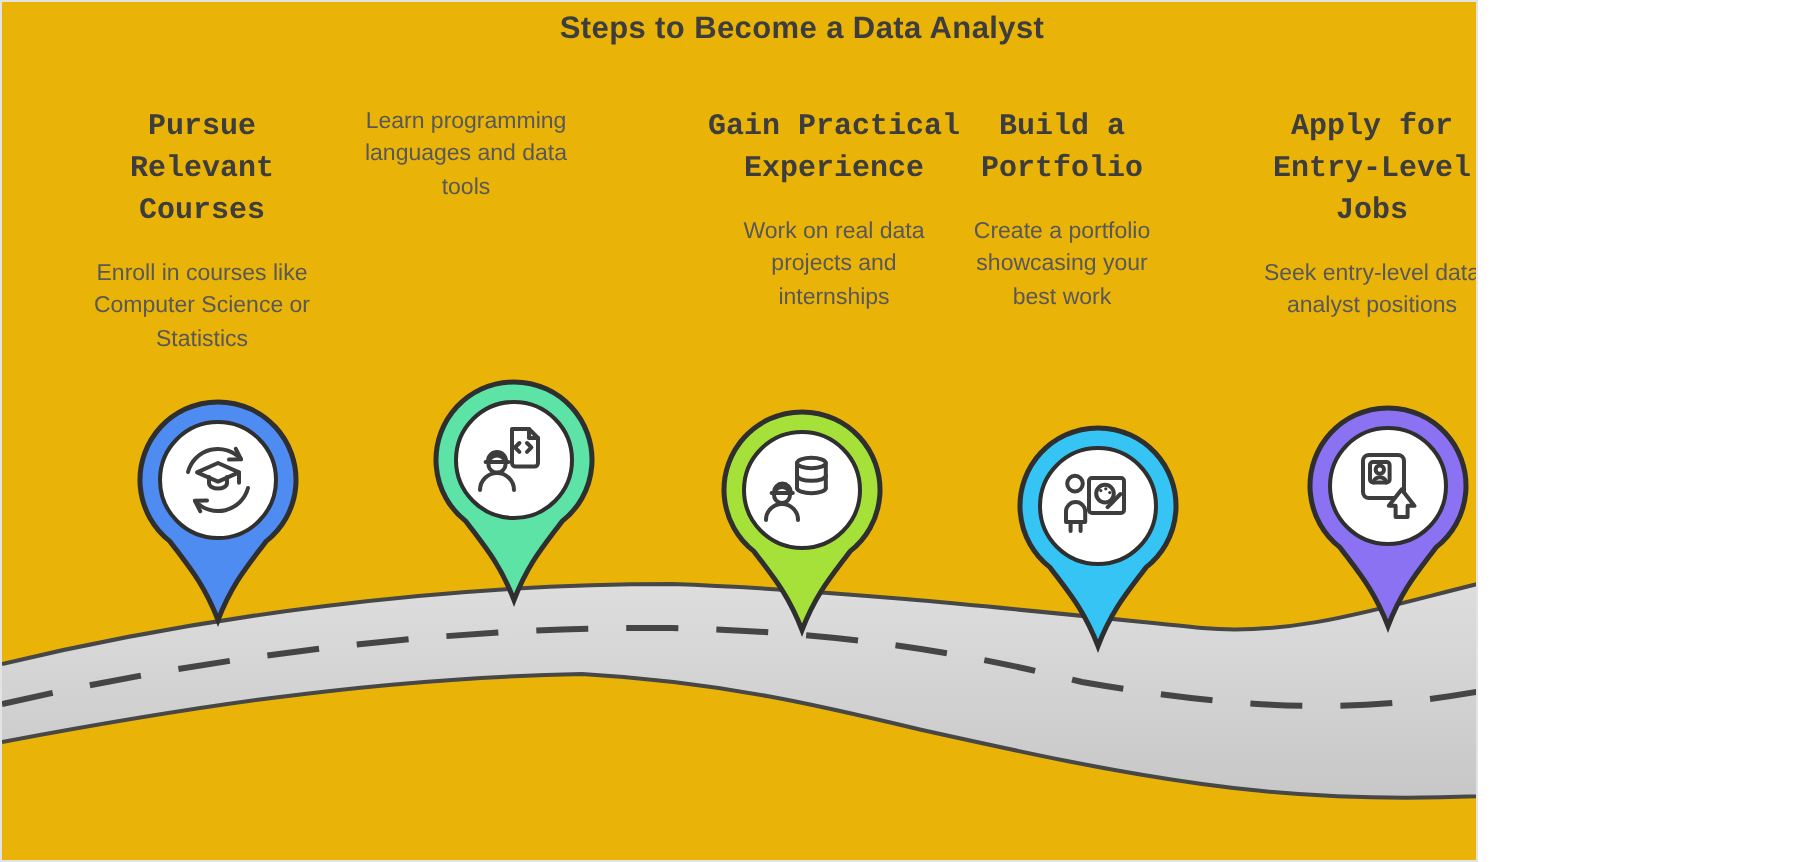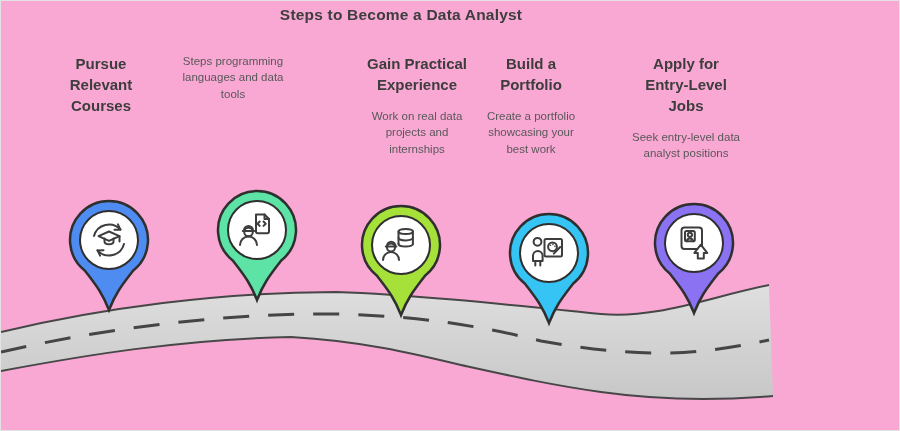--- a/index.html
+++ b/index.html
@@ -1,29 +1,29 @@
 <!DOCTYPE html>
 <html><head>
 <meta charset="utf-8">
 <style>
   html,body{margin:0;padding:0;background:#fff;}
   .canvas{
-    position:relative;width:900px;height:431px;box-sizing:border-box;
-    background:#f9a8d4;border:1px solid #e3e3e3;overflow:hidden;
+    position:relative;width:739px;height:431px;box-sizing:border-box;
+    background:#eab308;border:1px solid #e3e3e3;overflow:hidden;
     font-family:"Liberation Sans",sans-serif;
   }
   .title{
     position:absolute;top:5px;left:0;width:800px;margin:0;
     text-align:center;font-size:15.5px;font-weight:700;color:#3d3d3d;
     letter-spacing:.2px;
   }
   .step-col{position:absolute;top:52px;text-align:center;}
   .step-col h3{
     margin:0 0 13px 0;font-size:15px;font-weight:700;color:#3d3d3d;
-    line-height:1.4;white-space:pre-line;
+    line-height:1.4;white-space:pre-line;font-family:Liberation Mono, monospace;
   }
   .step-col p{
     margin:0;font-size:11.5px;color:#585858;line-height:1.42;white-space:pre-line;
   }
   svg.road{position:absolute;left:0;top:0;pointer-events:none;}
   svg.pin{position:absolute;pointer-events:none;}
   .icon-stroke{stroke:#3d3d3d;stroke-width:2;fill:none;stroke-linecap:round;stroke-linejoin:round;}
 </style>
 </head>
 <body>
@@ -113,24 +113,27 @@
       <circle cx="17.9" cy="13.8" r="2.1"></circle>
       <path d="M14.6,20.2 a3.4,3.4 0 0 1 6.6,0"></path>
       <path d="M25.8,37.5 v-5.6 h-3.4 l6.4,-8.2 6.4,8.2 h-3.4 v5.6 z" fill="#ffffff"></path>
     </g>
   </svg>
 
   <div class="step-col" style="left:20px;width:160px">
     <h3>Pursue
 Relevant
 Courses</h3>
+    <p>Enroll in courses like
+Computer Science or
+Statistics</p>
   </div>
 
   <div class="step-col" style="left:162px;width:140px">
-    <p>Steps programming
+    <p>Learn programming
 languages and data
 tools</p>
   </div>
 
   <div class="step-col" style="left:346px;width:140px">
     <h3>Gain Practical
 Experience</h3>
     <p>Work on real data
 projects and
 internships</p>

